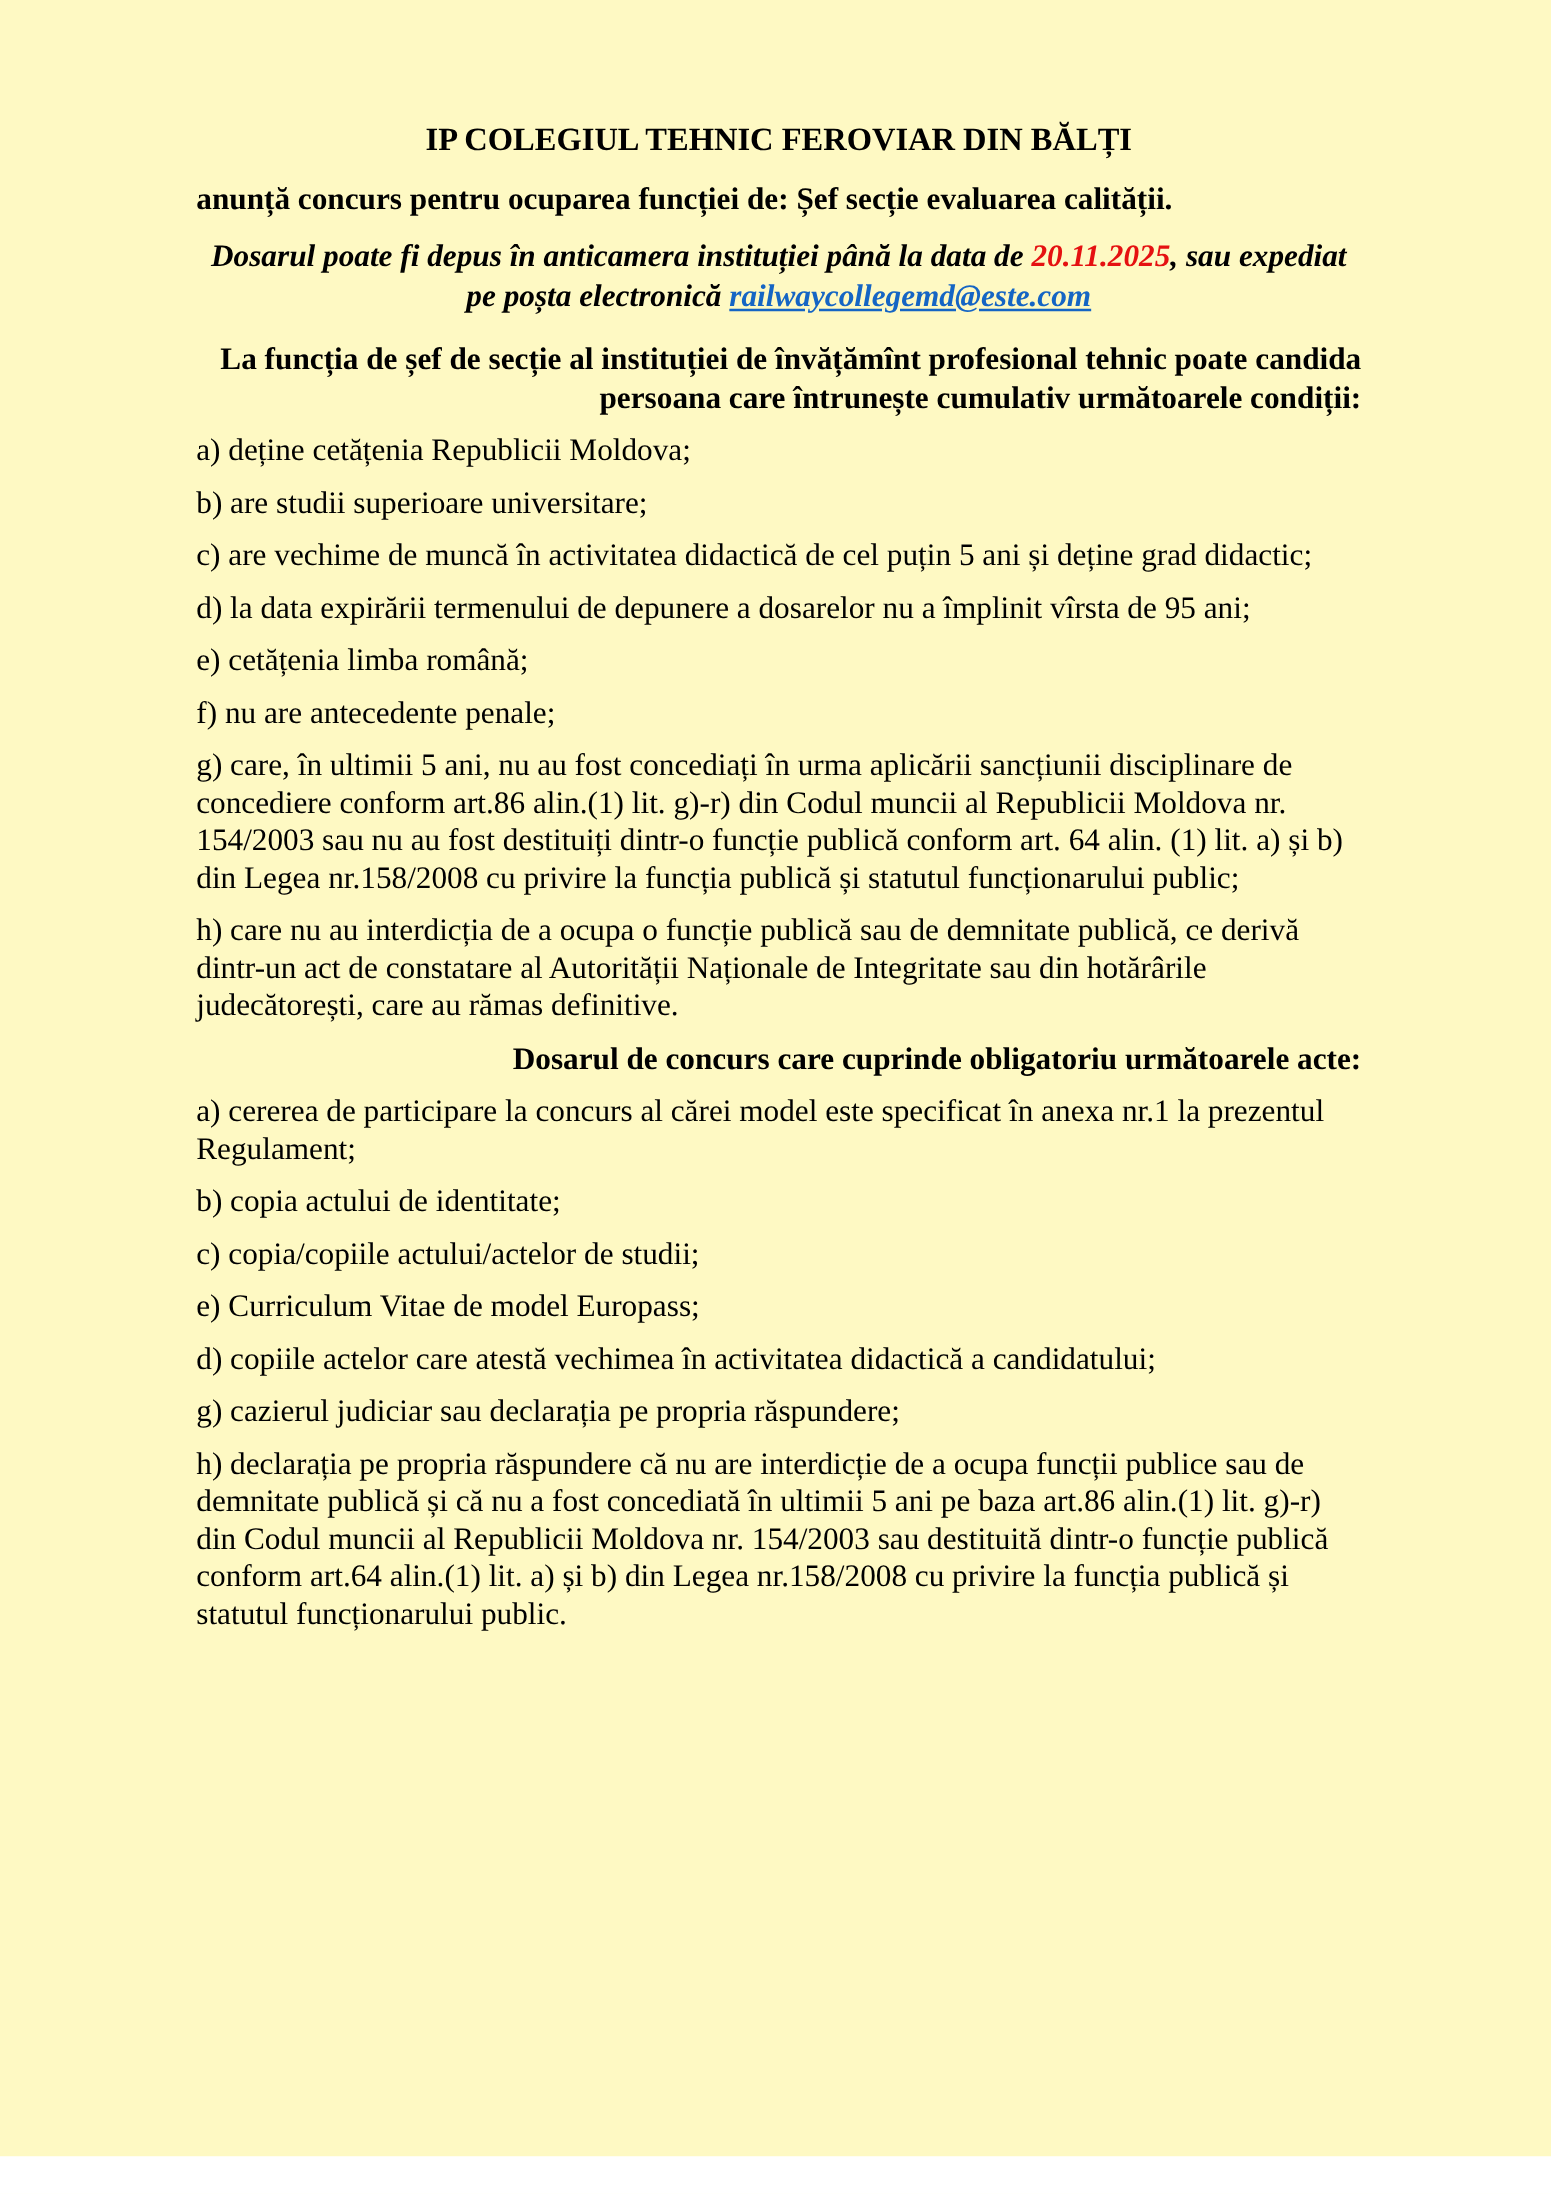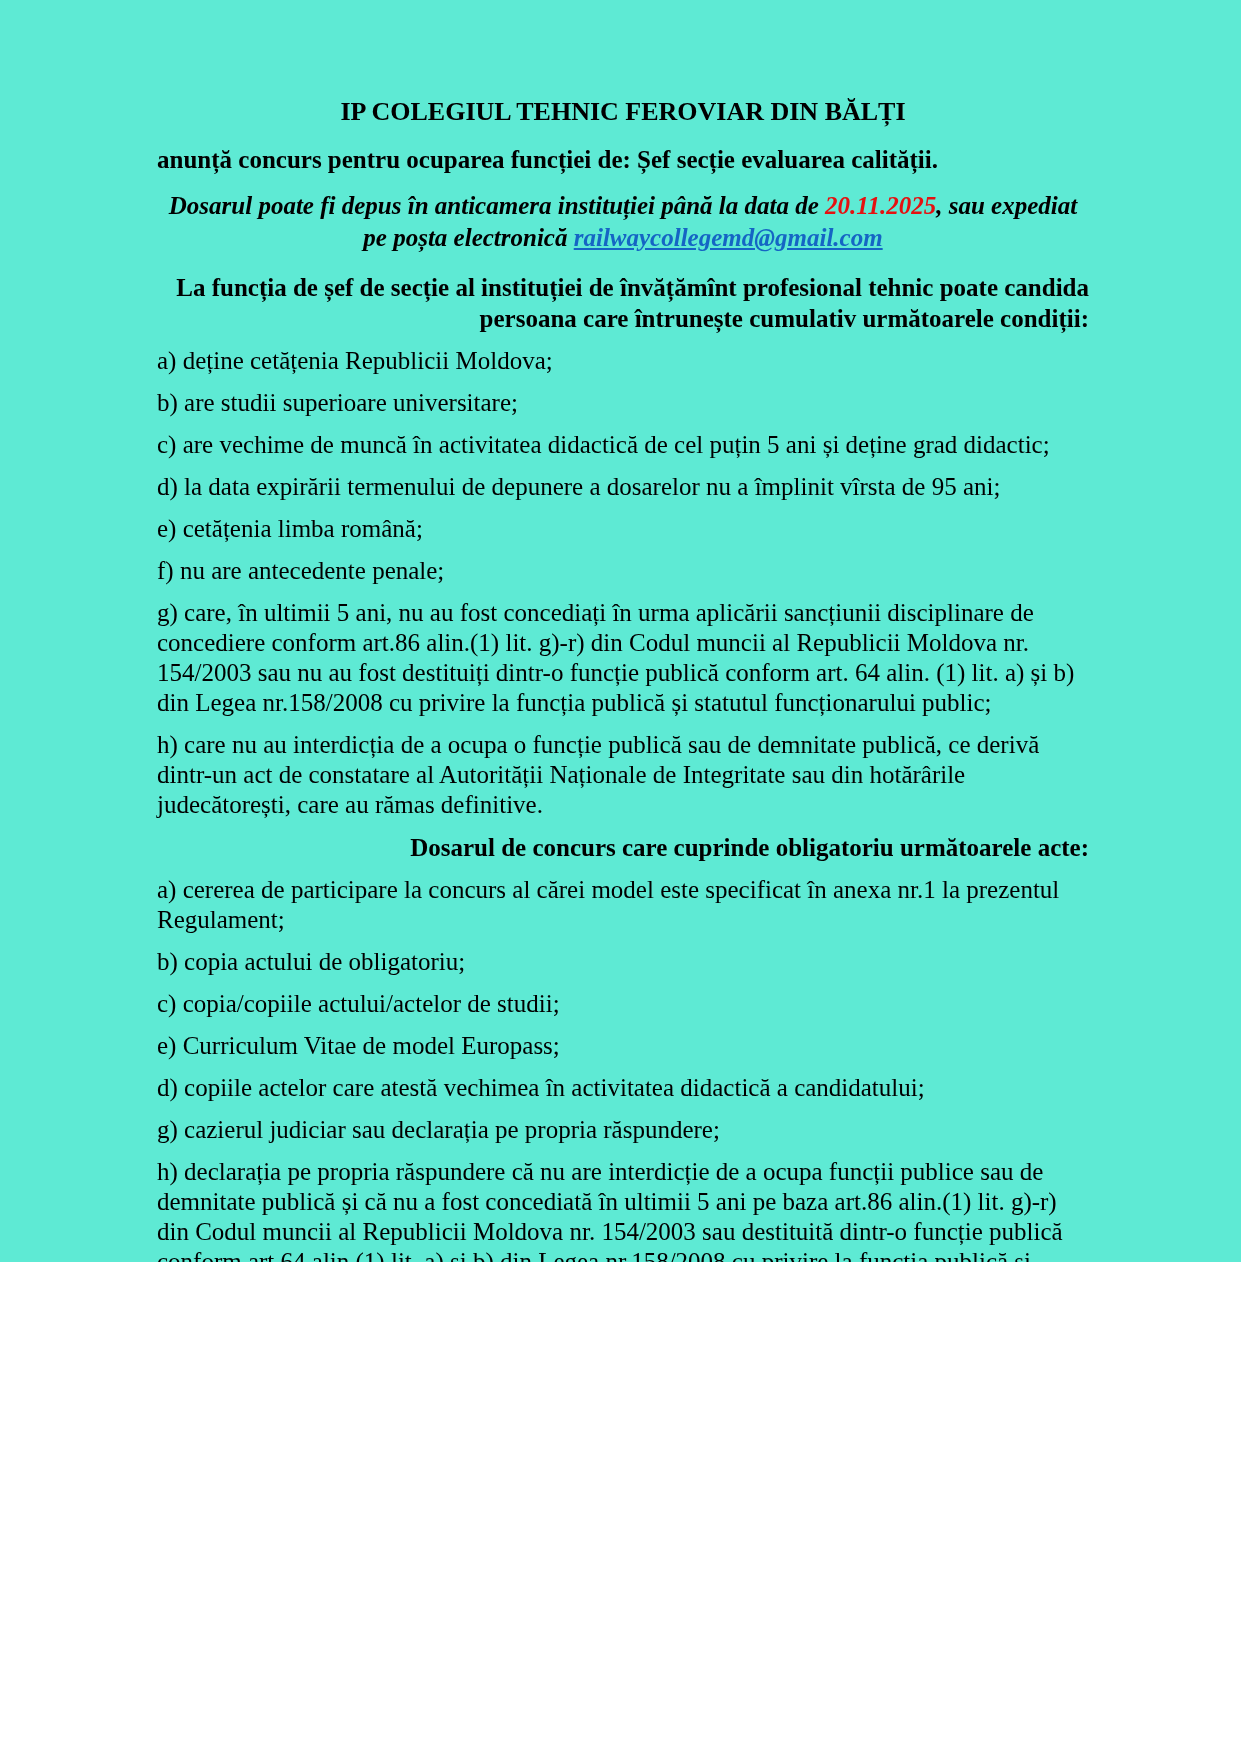--- a/index.html
+++ b/index.html
@@ -11,23 +11,23 @@
   body {
     width: 1241px;
     height: 1755px;
     font-family: "Liberation Serif", "DejaVu Serif", serif;
     color: #000000;
     -webkit-font-smoothing: antialiased;
   }
   .page {
     box-sizing: border-box;
     width: 1241px;
-    height: 1262px;
+    height: 1725px;
     padding: 96px 152px 0 157px;
-    background: #5eead4;
+    background: #fef9c3;
     overflow: hidden;
   }
   .doc-title {
     font-size: 26px;
     font-weight: bold;
     text-align: center;
     margin: 0 0 16px 0;
     line-height: 32px;
   }
   .doc-subtitle {
@@ -70,36 +70,36 @@
 </style>
 </head>
 <body>
 
 <div class="page">
 
   <h1 class="doc-title">IP COLEGIUL TEHNIC FEROVIAR DIN BĂLȚI</h1>
 
   <h2 class="doc-subtitle">anunță concurs pentru ocuparea funcției de: Șef secție evaluarea calității.</h2>
 
-  <p class="notice"><span>Dosarul poate fi depus în anticamera instituției până la data de </span><span class="date">20.11.2025</span><span>, sau expediat pe poșta electronică </span><a class="email" href="#">railwaycollegemd@gmail.com</a></p>
+  <p class="notice"><span>Dosarul poate fi depus în anticamera instituției până la data de </span><span class="date">20.11.2025</span><span>, sau expediat pe poșta electronică </span><a class="email" href="#">railwaycollegemd@este.com</a></p>
 
   <p class="lead">La funcția de șef de secție al instituției de învățămînt profesional tehnic poate candida persoana care întrunește cumulativ următoarele condiții:</p>
 
   <p class="item">a) deține cetățenia Republicii Moldova;</p>
   <p class="item">b) are studii superioare universitare;</p>
   <p class="item">c) are vechime de muncă în activitatea didactică de cel puțin 5 ani și deține grad didactic;</p>
   <p class="item">d) la data expirării termenului de depunere a dosarelor nu a împlinit vîrsta de 95 ani;</p>
   <p class="item">e) cetățenia limba română;</p>
   <p class="item">f) nu are antecedente penale;</p>
   <p class="item">g) care, în ultimii 5 ani, nu au fost concediați în urma aplicării sancțiunii disciplinare de concediere conform art.86 alin.(1) lit. g)-r) din Codul muncii al Republicii Moldova nr. 154/2003 sau nu au fost destituiți dintr-o funcție publică conform art. 64 alin. (1) lit. a) și b) din Legea nr.158/2008 cu privire la funcția publică și statutul funcționarului public;</p>
   <p class="item">h) care nu au interdicția de a ocupa o funcție publică sau de demnitate publică, ce derivă dintr-un act de constatare al Autorității Naționale de Integritate sau din hotărârile judecătorești, care au rămas definitive.</p>
 
   <p class="lead">Dosarul de concurs care cuprinde obligatoriu următoarele acte:</p>
 
   <p class="item">a) cererea de participare la concurs al cărei model este specificat în anexa nr.1 la prezentul Regulament;</p>
-  <p class="item">b) copia actului de obligatoriu;</p>
+  <p class="item">b) copia actului de identitate;</p>
   <p class="item">c) copia/copiile actului/actelor de studii;</p>
   <p class="item">e) Curriculum Vitae de model Europass;</p>
   <p class="item">d) copiile actelor care atestă vechimea în activitatea didactică a candidatului;</p>
   <p class="item">g) cazierul judiciar sau declarația pe propria răspundere;</p>
   <p class="item">h) declarația pe propria răspundere că nu are interdicție de a ocupa funcții publice sau de demnitate publică și că nu a fost concediată în ultimii 5 ani pe baza art.86 alin.(1) lit. g)-r) din Codul muncii al Republicii Moldova nr. 154/2003 sau destituită dintr-o funcție publică conform art.64 alin.(1) lit. a) și b) din Legea nr.158/2008 cu privire la funcția publică și statutul funcționarului public.</p>
 
 </div>
 
 </body></html>

